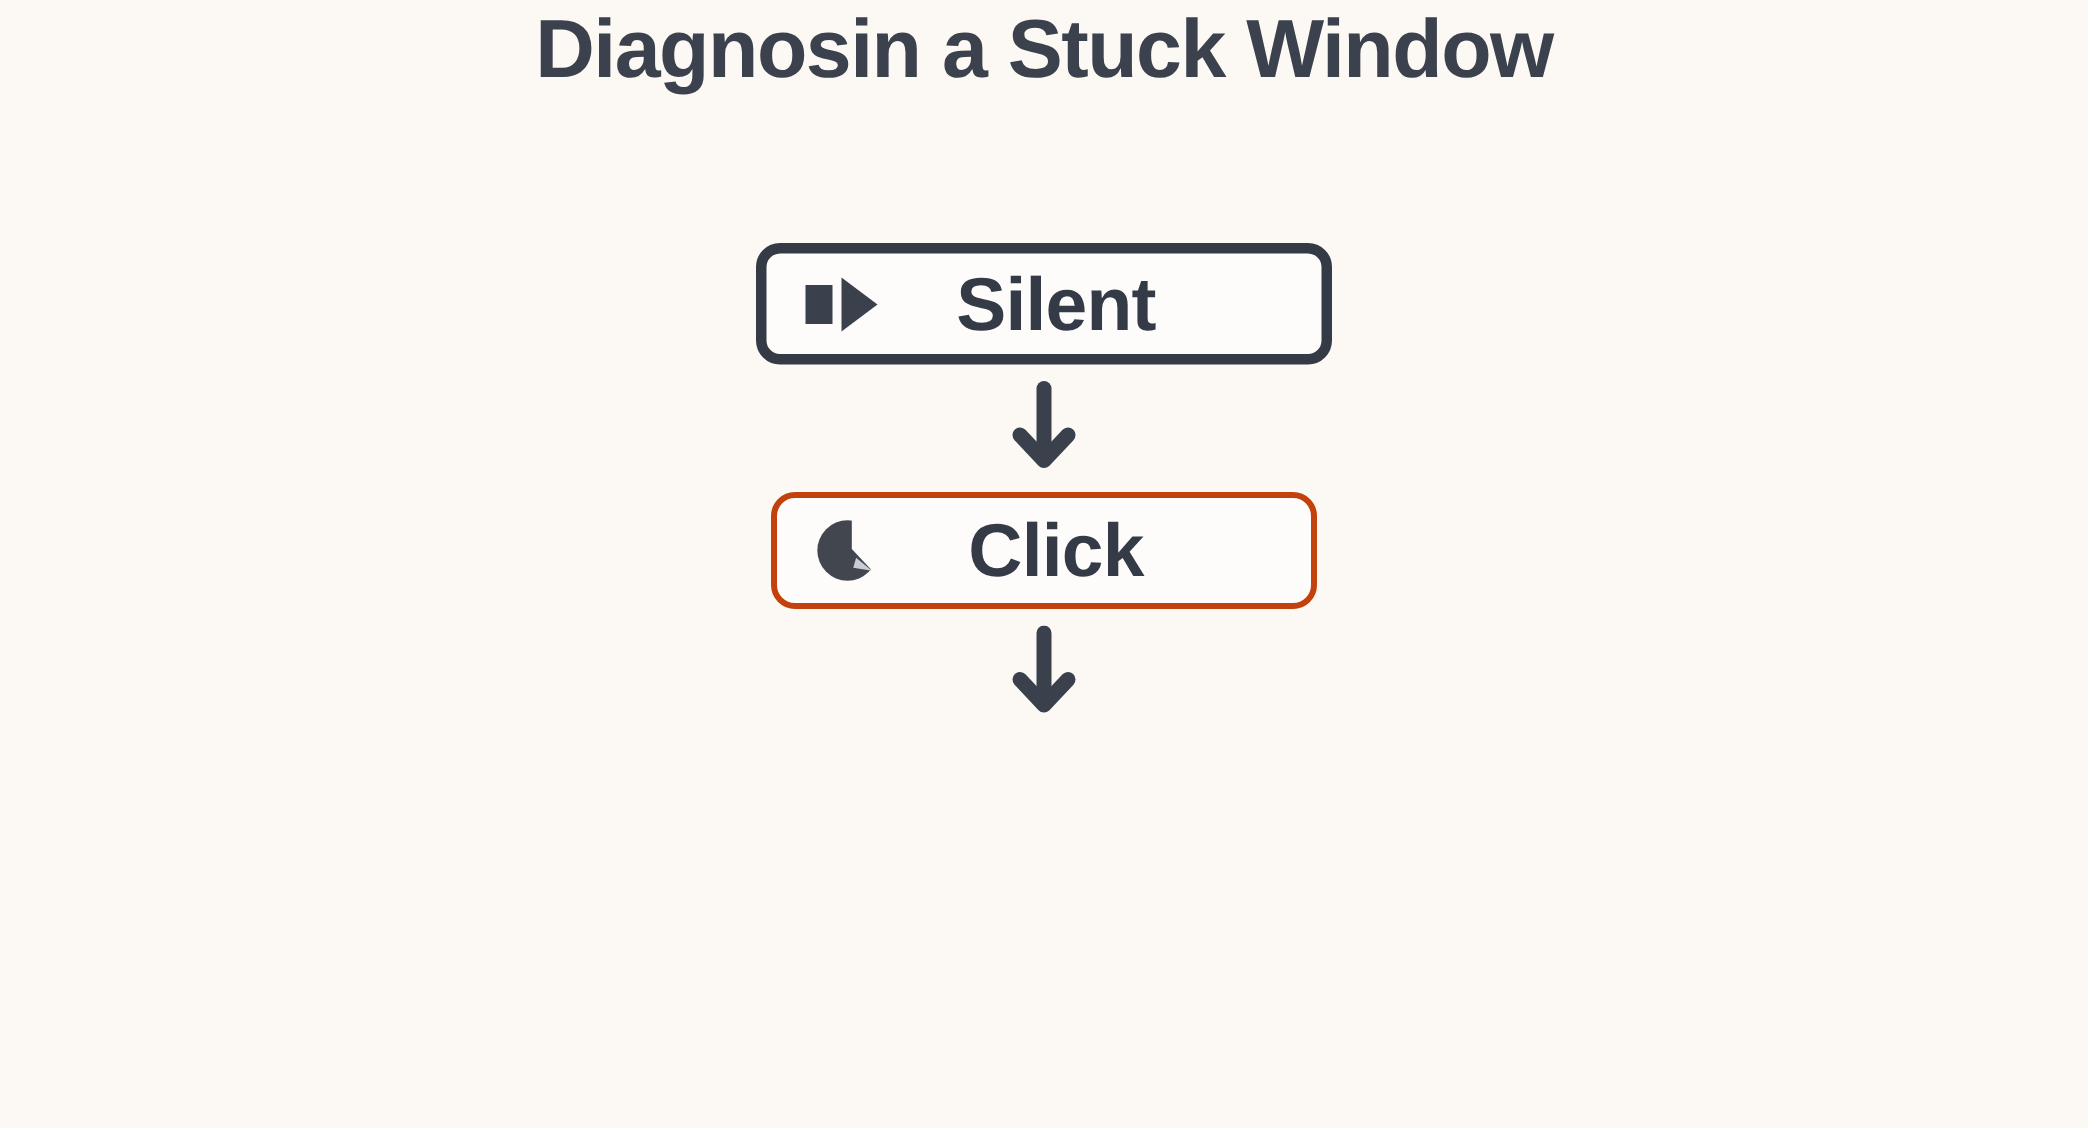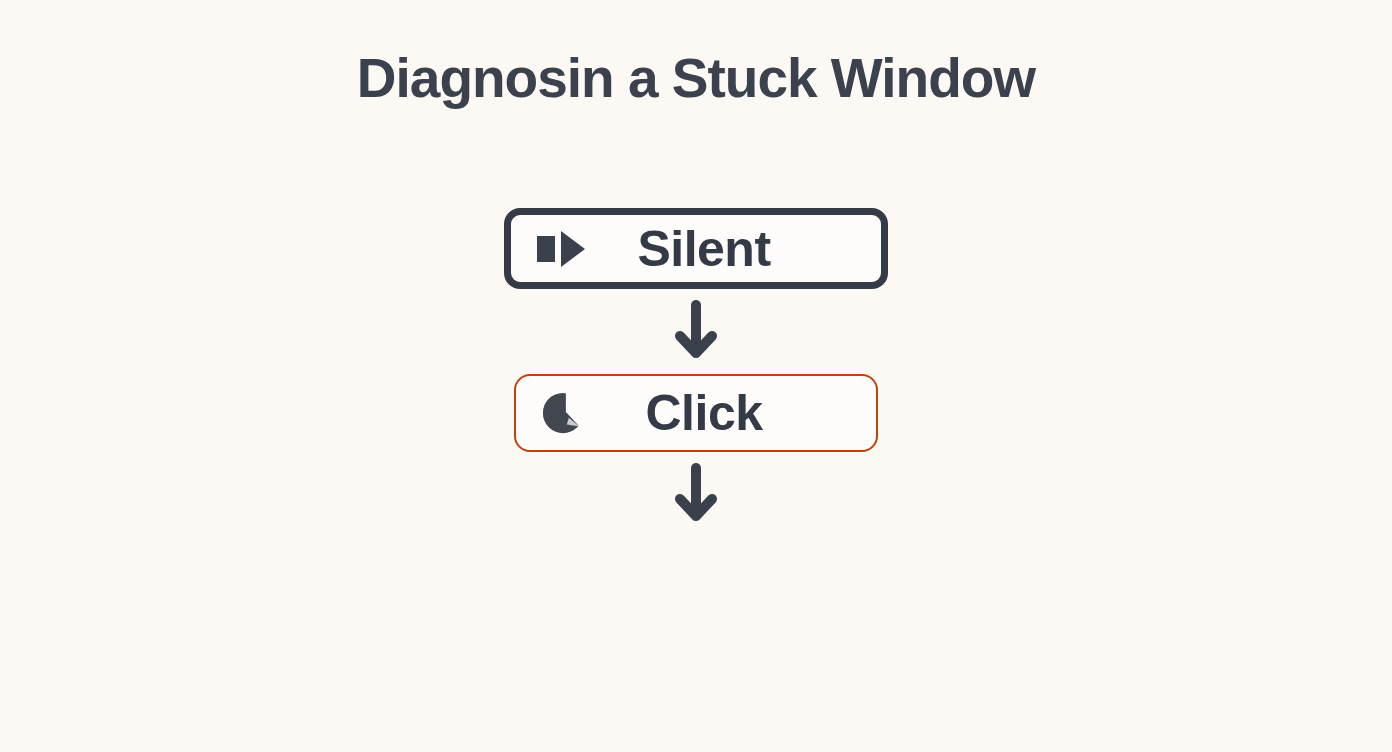--- a/index.html
+++ b/index.html
@@ -8,21 +8,20 @@
     overflow: hidden;
     font-family: "Liberation Sans", sans-serif;
     background: #fcf8f3;
   }
   .canvas {
     position: relative;
     width: 1392px; height: 752px;
     background: #fcf8f3;
   }
   .page-title {
-    padding-top: 46px;
     text-align: center;
     font-size: 55px;
     font-weight: 700;
     letter-spacing: -1px;
     color: #3b414d;
   }
   .flow {
     margin-top: 98px;
     display: flex;
     flex-direction: column;
@@ -35,21 +34,21 @@
     justify-content: center;
     background: #fdfcfa;
     border-radius: 16px;
   }
   .step--dark {
     width: 384px; height: 81px;
     border: 7px solid #353b46;
   }
   .step--light {
     width: 364px; height: 78px;
-    border: 2px solid #c2410c;
+    border: 4px solid #c2410c;
   }
   .step .icon {
     position: absolute;
     left: 24px;
     top: 50%;
     transform: translateY(-50%);
     display: flex;
     align-items: center;
   }
   .step .label {

